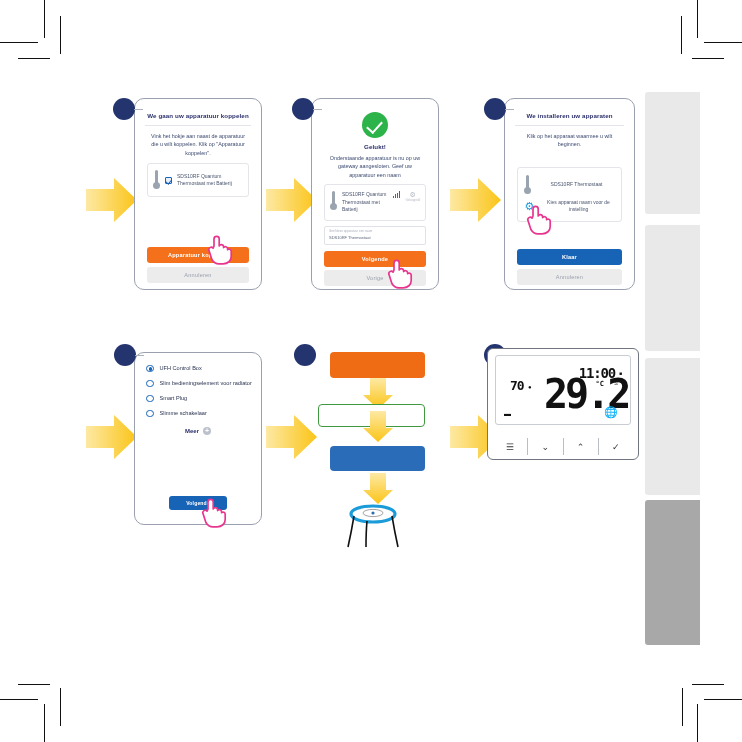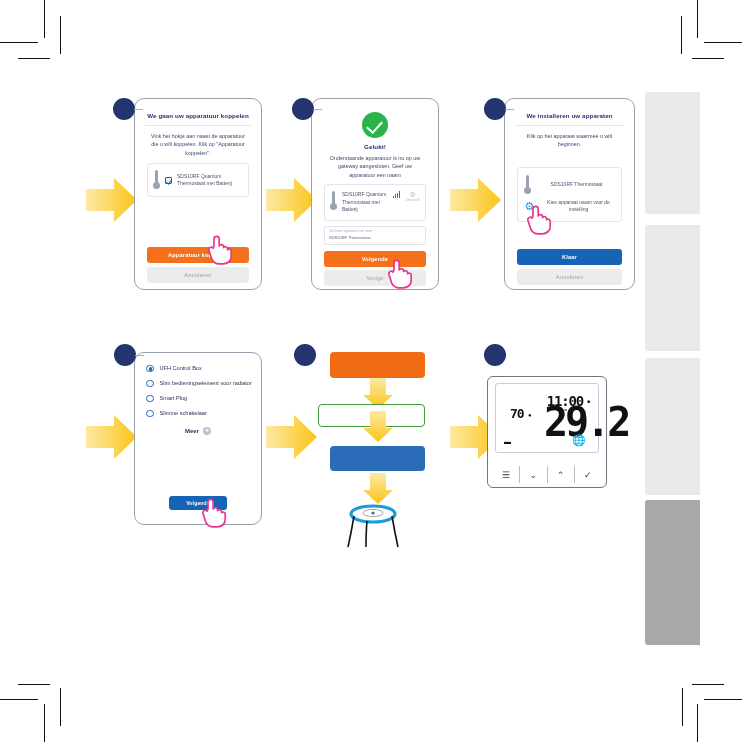--- a/index.html
+++ b/index.html
@@ -407,21 +407,21 @@
       <ellipse cx="32" cy="11" rx="10" ry="3.6" fill="#fff" stroke="#8d8d8d" stroke-width="0.8"></ellipse>
       <circle cx="32" cy="11" r="1.6" fill="#2b6cb8"></circle>
       <path d="M13 14 C11 26 9 36 7 45" stroke="#111" stroke-width="1.6" fill="none"></path>
       <path d="M51 14 C53 26 55 36 57 45" stroke="#111" stroke-width="1.6" fill="none"></path>
       <path d="M26 19 C25 30 25 38 25 45" stroke="#111" stroke-width="1.6" fill="none"></path>
     </svg>
   </div>
 
   <div class="step" style="left:484px;top:344px;"></div>
 
-  <div class="thermostat" style="left:487px;top:376px;width:120px;height:112px;">
+  <div class="thermostat" style="left:487px;top:348px;width:152px;height:112px;">
     <div class="lcd">
       <span class="seg" style="position:absolute;left:14px;top:22px;font-size:13px;letter-spacing:-1px;">70</span>
       <span style="position:absolute;left:32px;top:28px;font-size:6px;color:#111;">●</span>
 
       <span class="seg" style="position:absolute;right:15px;top:9px;font-size:14px;letter-spacing:-1.2px;">11:00</span>
       <span style="position:absolute;right:8px;top:14px;font-size:5px;color:#111;">■</span>
 
       <span class="seg" style="position:absolute;left:48px;top:18px;font-size:40px;line-height:40px;letter-spacing:-3px;">29.2</span>
       <span class="seg" style="position:absolute;right:26px;top:24px;font-size:7px;">°C</span>
       <span style="position:absolute;right:12px;top:24px;font-size:7px;color:#111;">≈</span>

